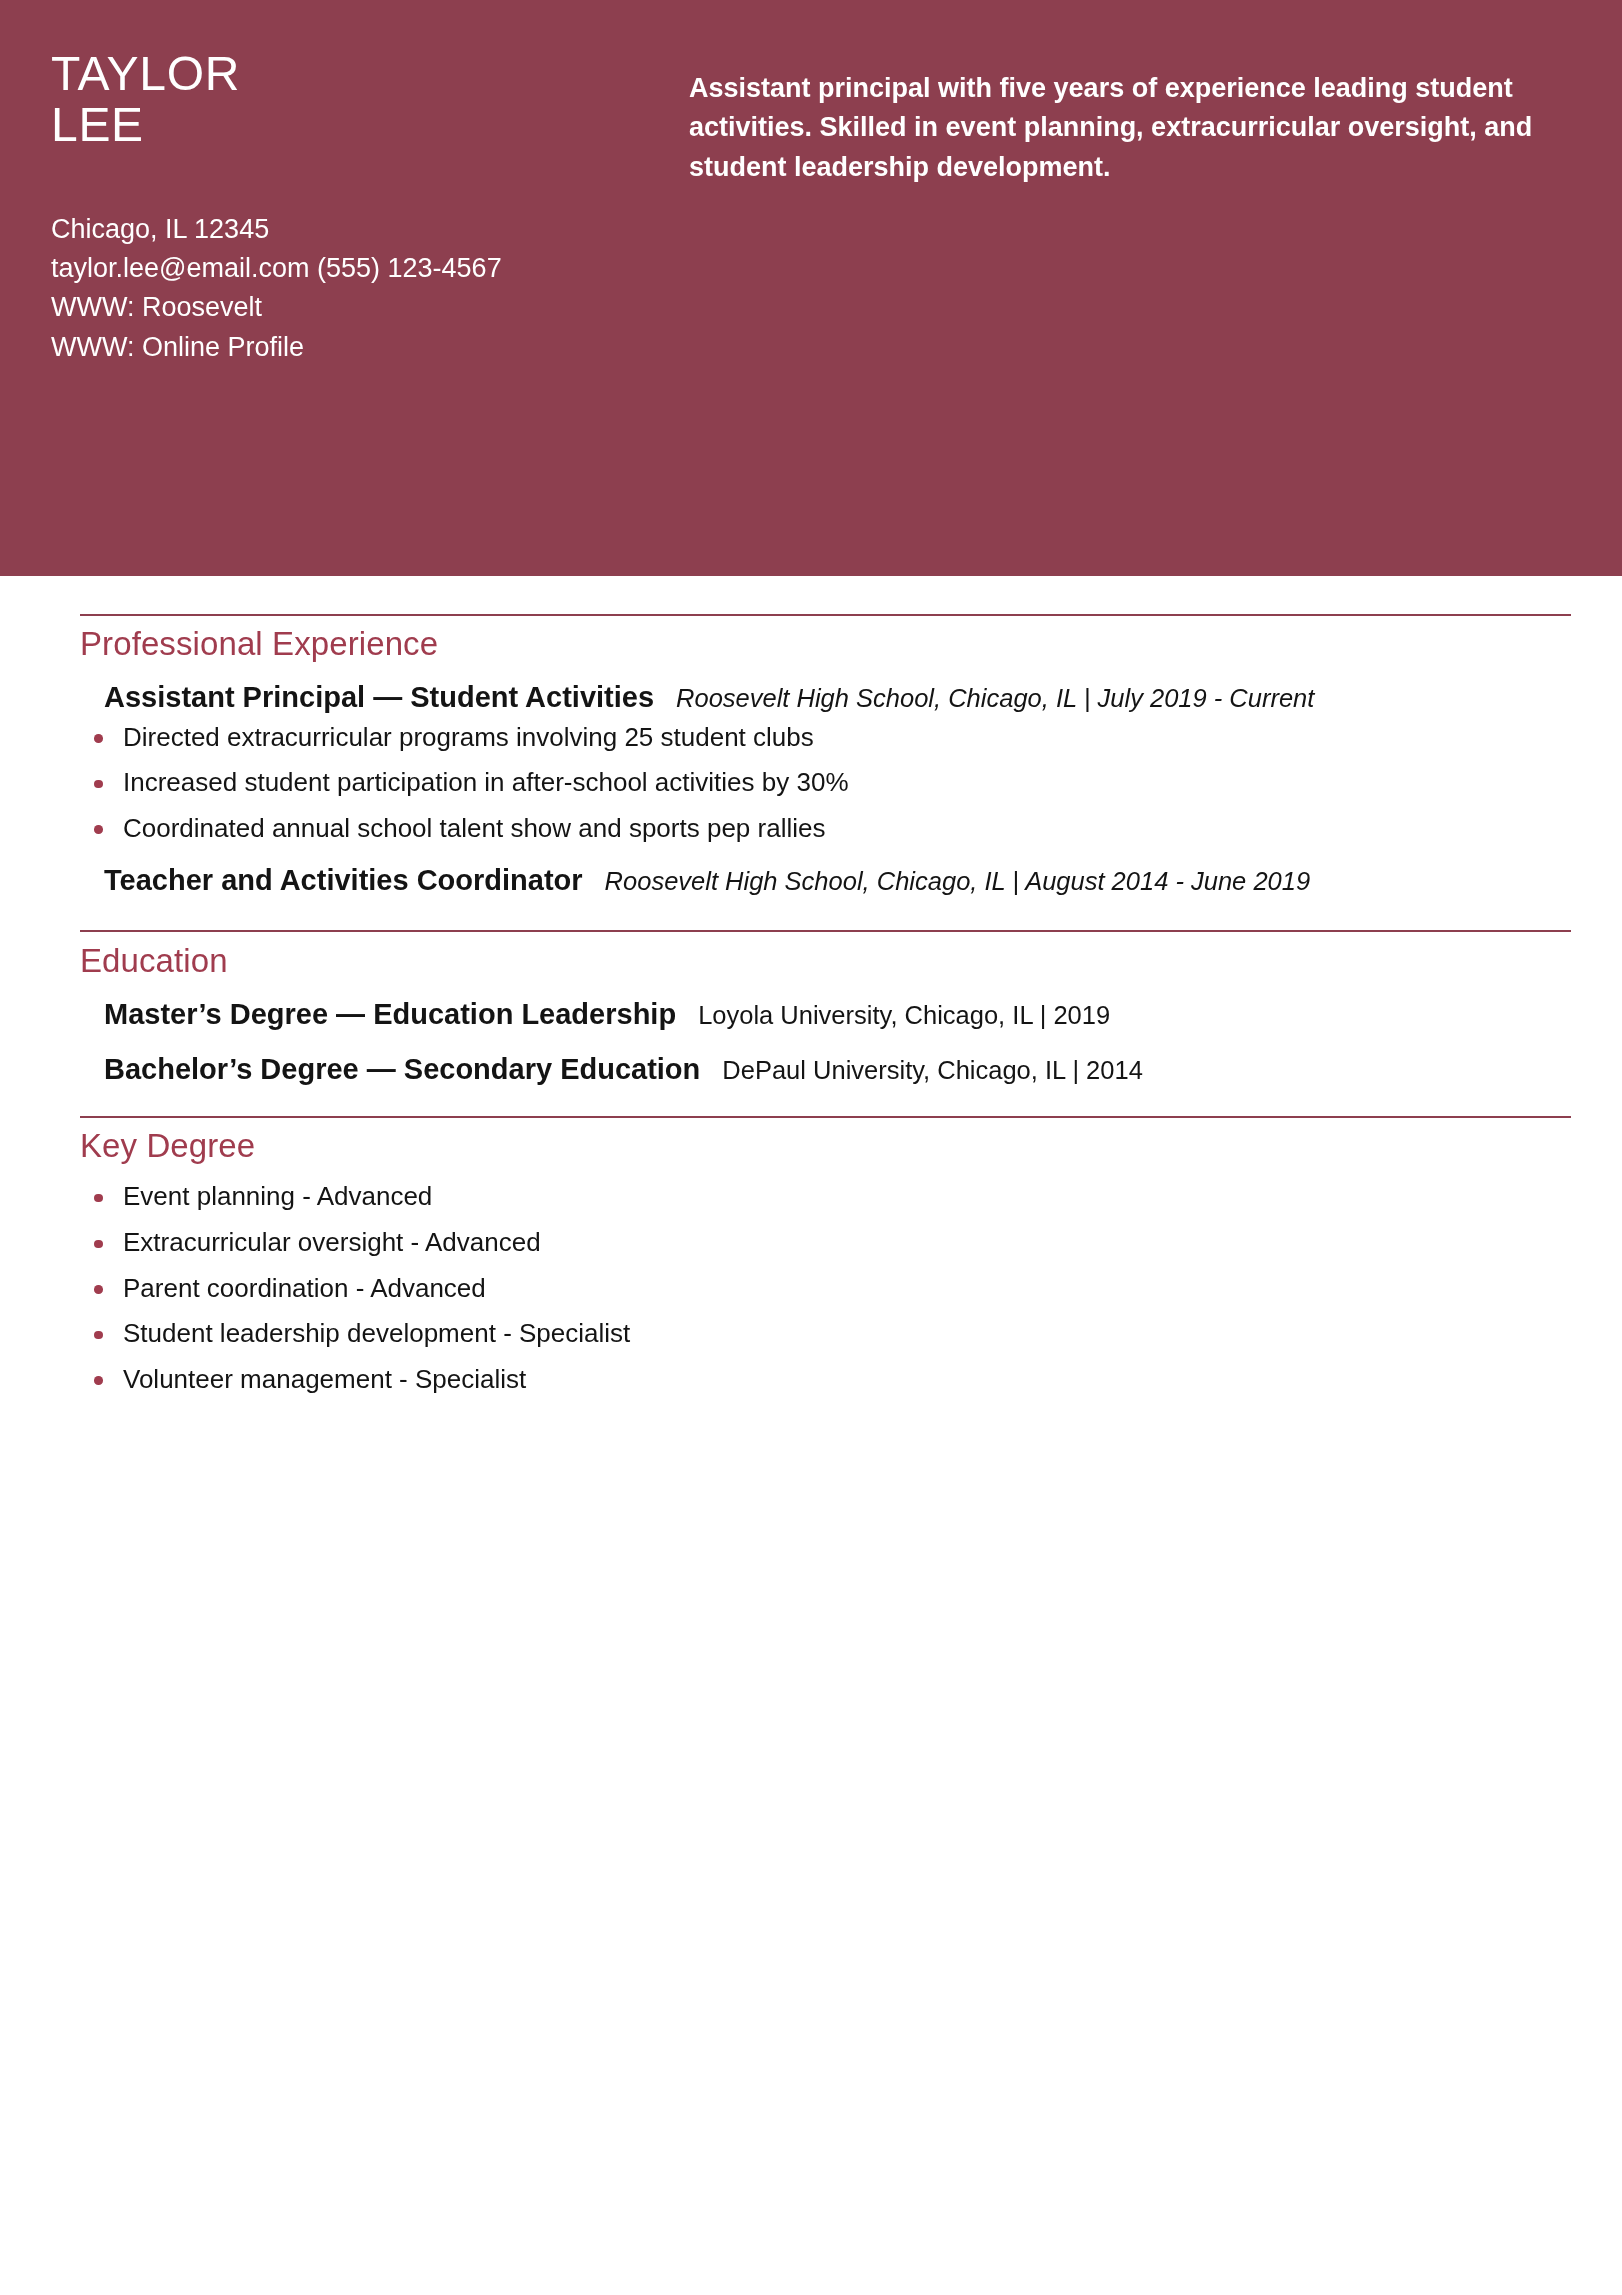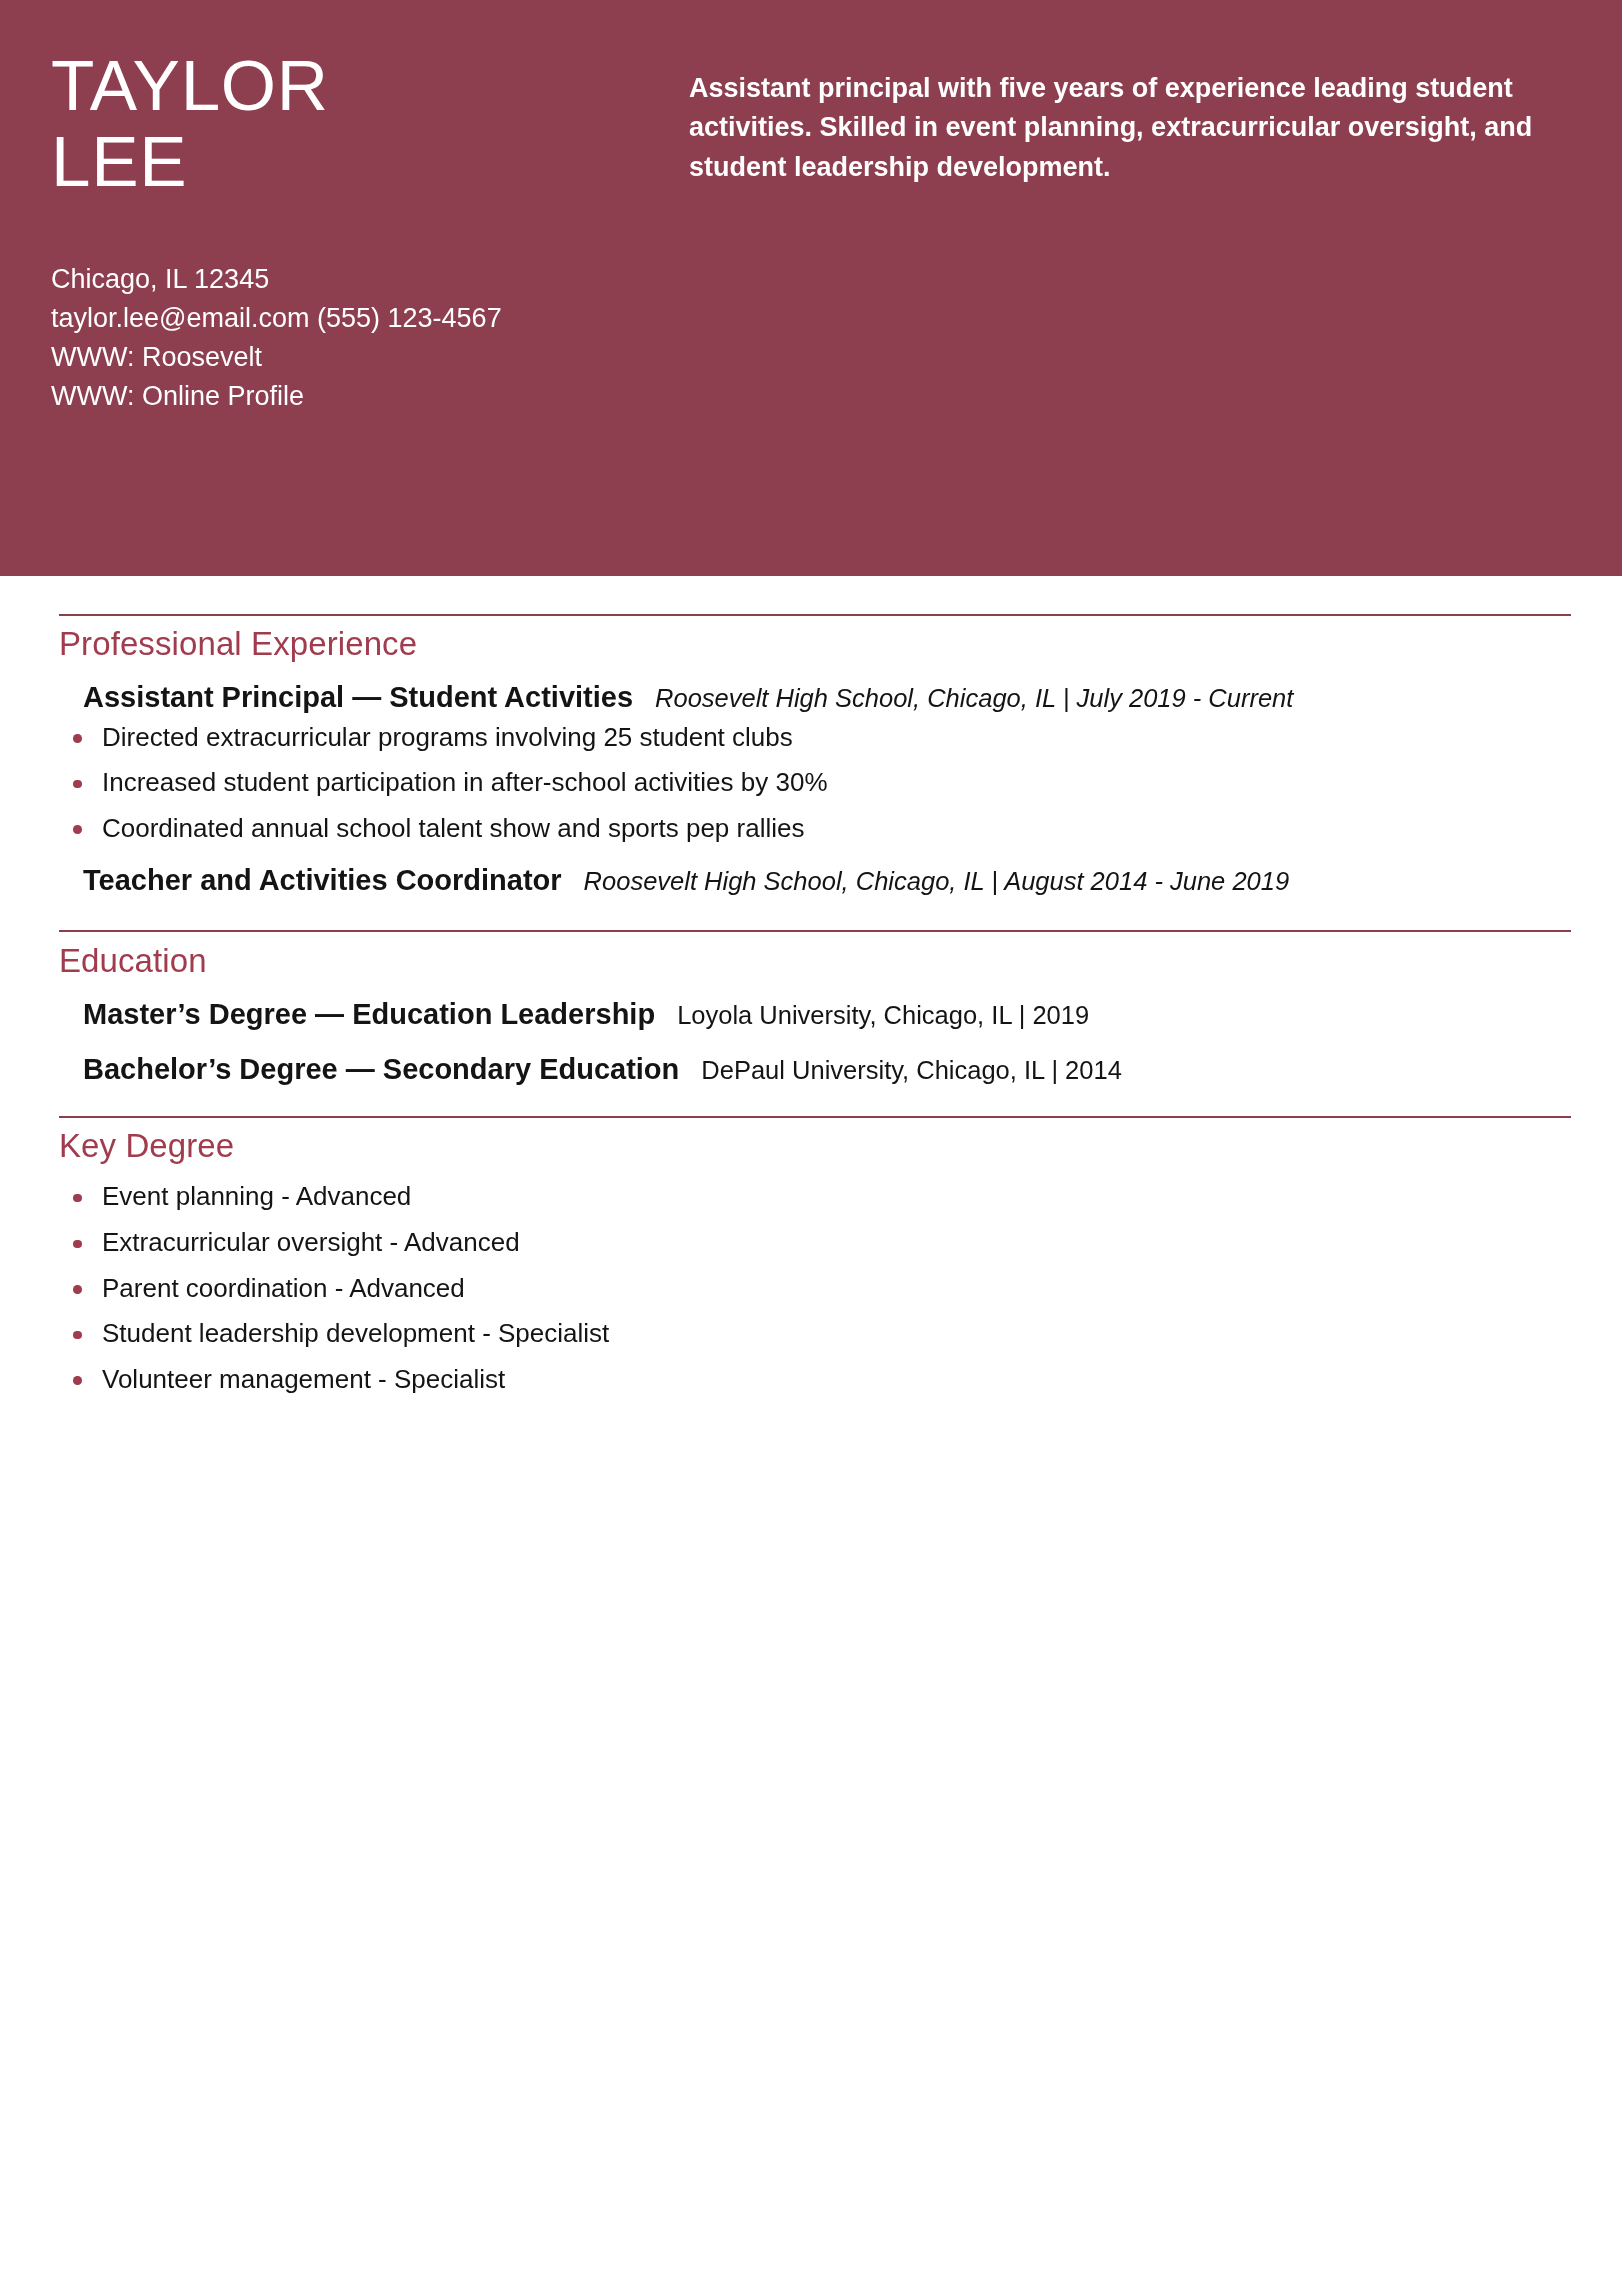--- a/index.html
+++ b/index.html
@@ -30,21 +30,21 @@
     align-items: flex-start;
     box-sizing: border-box;
     min-height: 576px;
   }
   .header-left {
     width: 589px;
     flex: 0 0 589px;
     padding-top: 6.5px;
   }
   .name {
-    font-size: 71px;
+    font-size: 48px;
     line-height: 1.08;
     font-weight: 400;
     letter-spacing: 0.7px;
     margin: 0;
   }
   .name-line {
     display: block;
   }
   .contact {
     margin-top: 59px;
@@ -63,21 +63,21 @@
   .summary {
     font-size: 27px;
     line-height: 1.46;
     font-weight: 700;
     max-width: 857px;
     margin: 16px;
   }
 
   
   .content {
-    padding: 38px 51px 0 59px;
+    padding: 38px 51px 0 80px;
     box-sizing: border-box;
   }
   .section {
     margin-bottom: 3.9px;
   }
   .section-rule {
     border-top: 2px solid #8d3f4f;
     margin: 0 0 9.2px 0;
   }
   .section-title {

